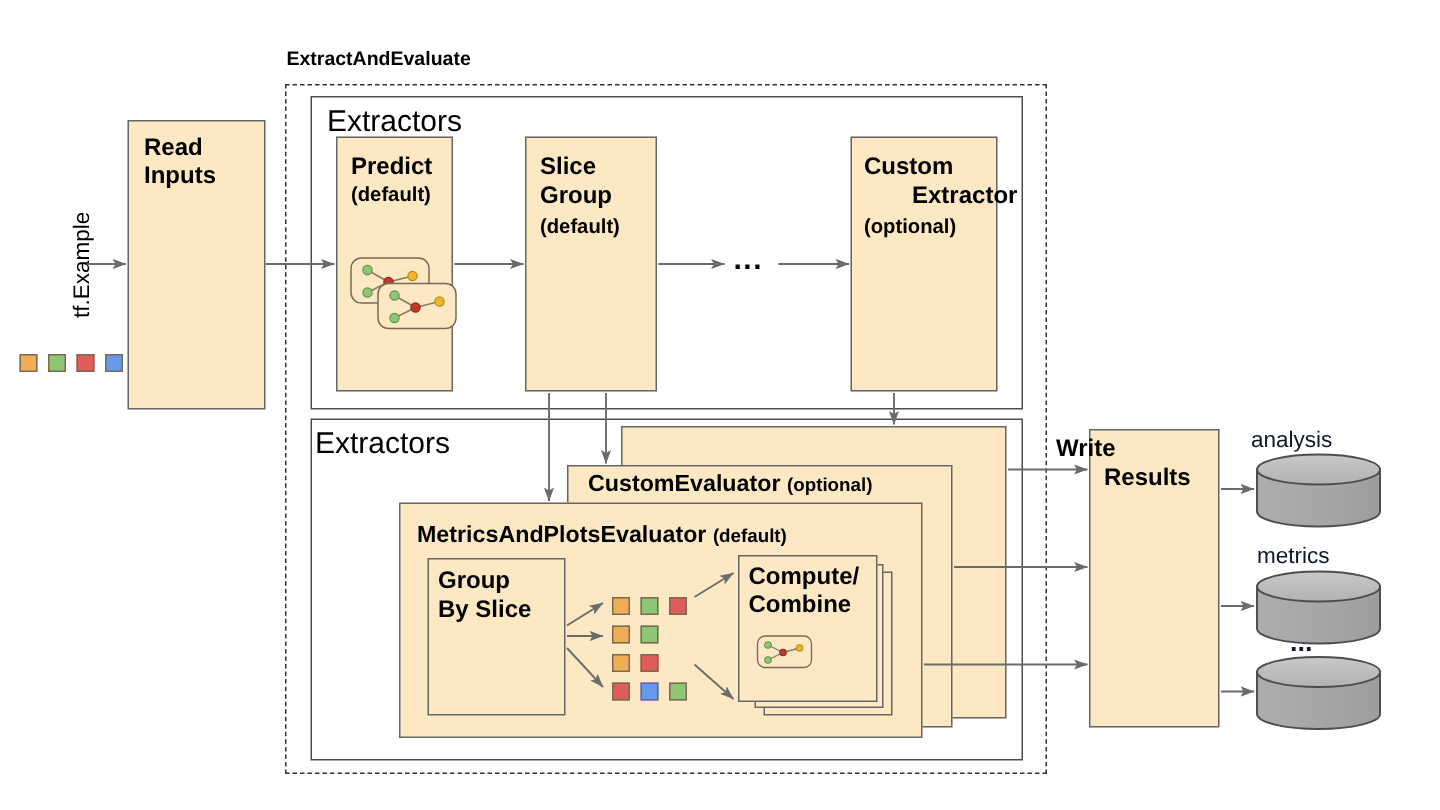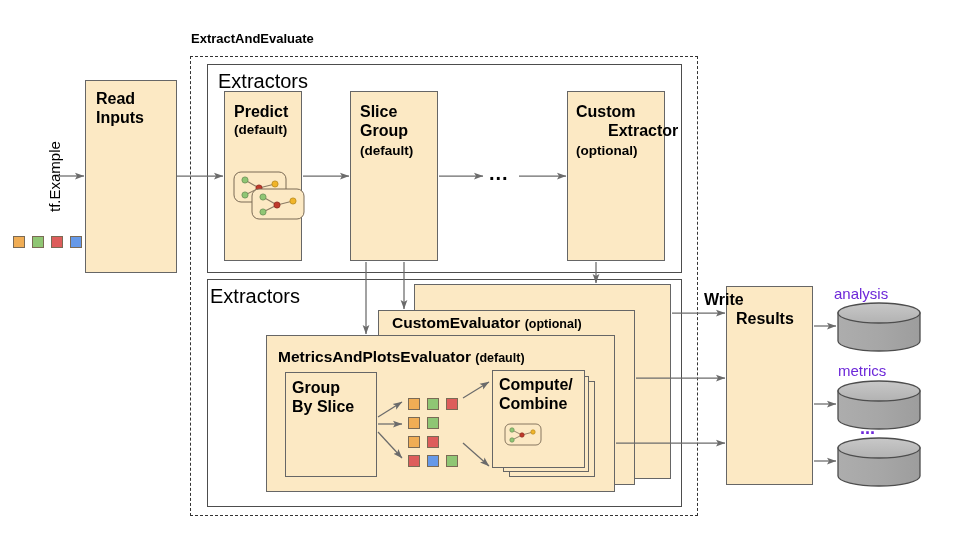--- a/index.html
+++ b/index.html
@@ -68,21 +68,21 @@
     position: absolute;
     font-size: 20px;
     font-weight: bold;
     color: #000;
     letter-spacing: 1px;
   }
   .cyl-label {
     position: absolute;
     font-size: 15px;
     font-weight: normal;
-    color: #6d28d9;
+    color: #0f172a;
     white-space: nowrap;
   }
   .tfexample {
     position: absolute;
     font-size: 15px;
     color: #000;
     white-space: nowrap;
     transform-origin: 0 0;
     transform: rotate(-90deg);
   }

